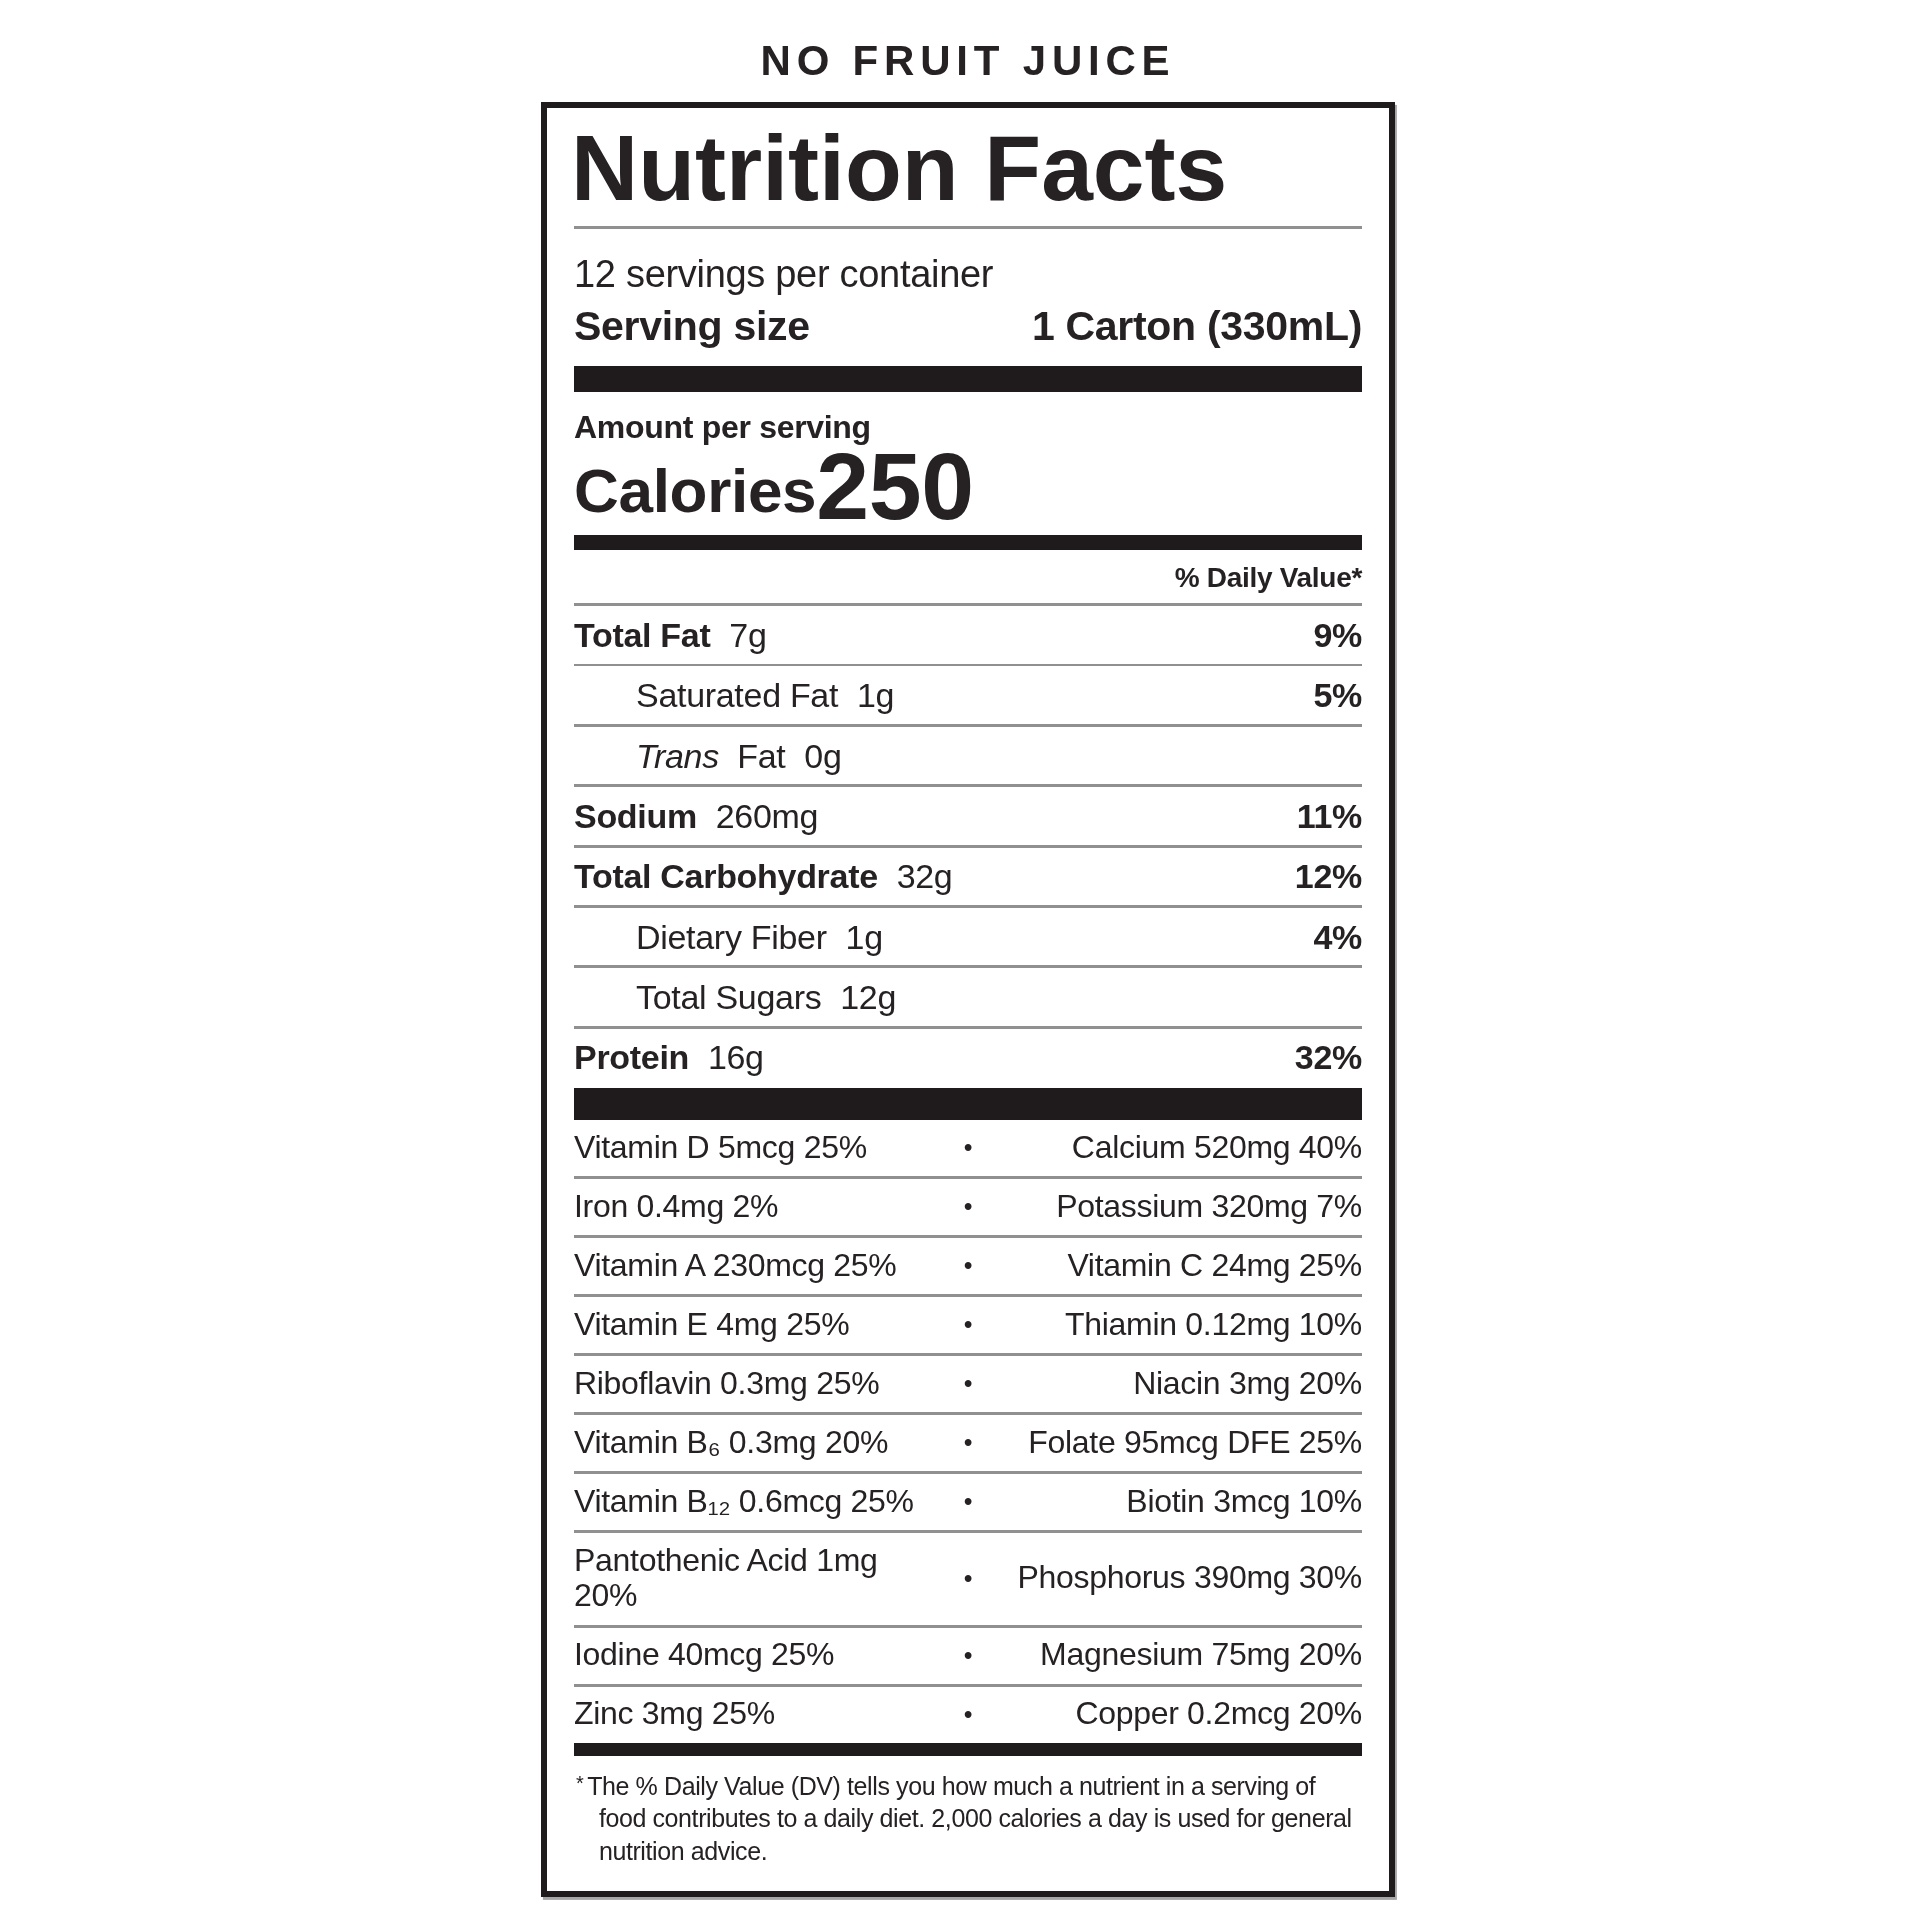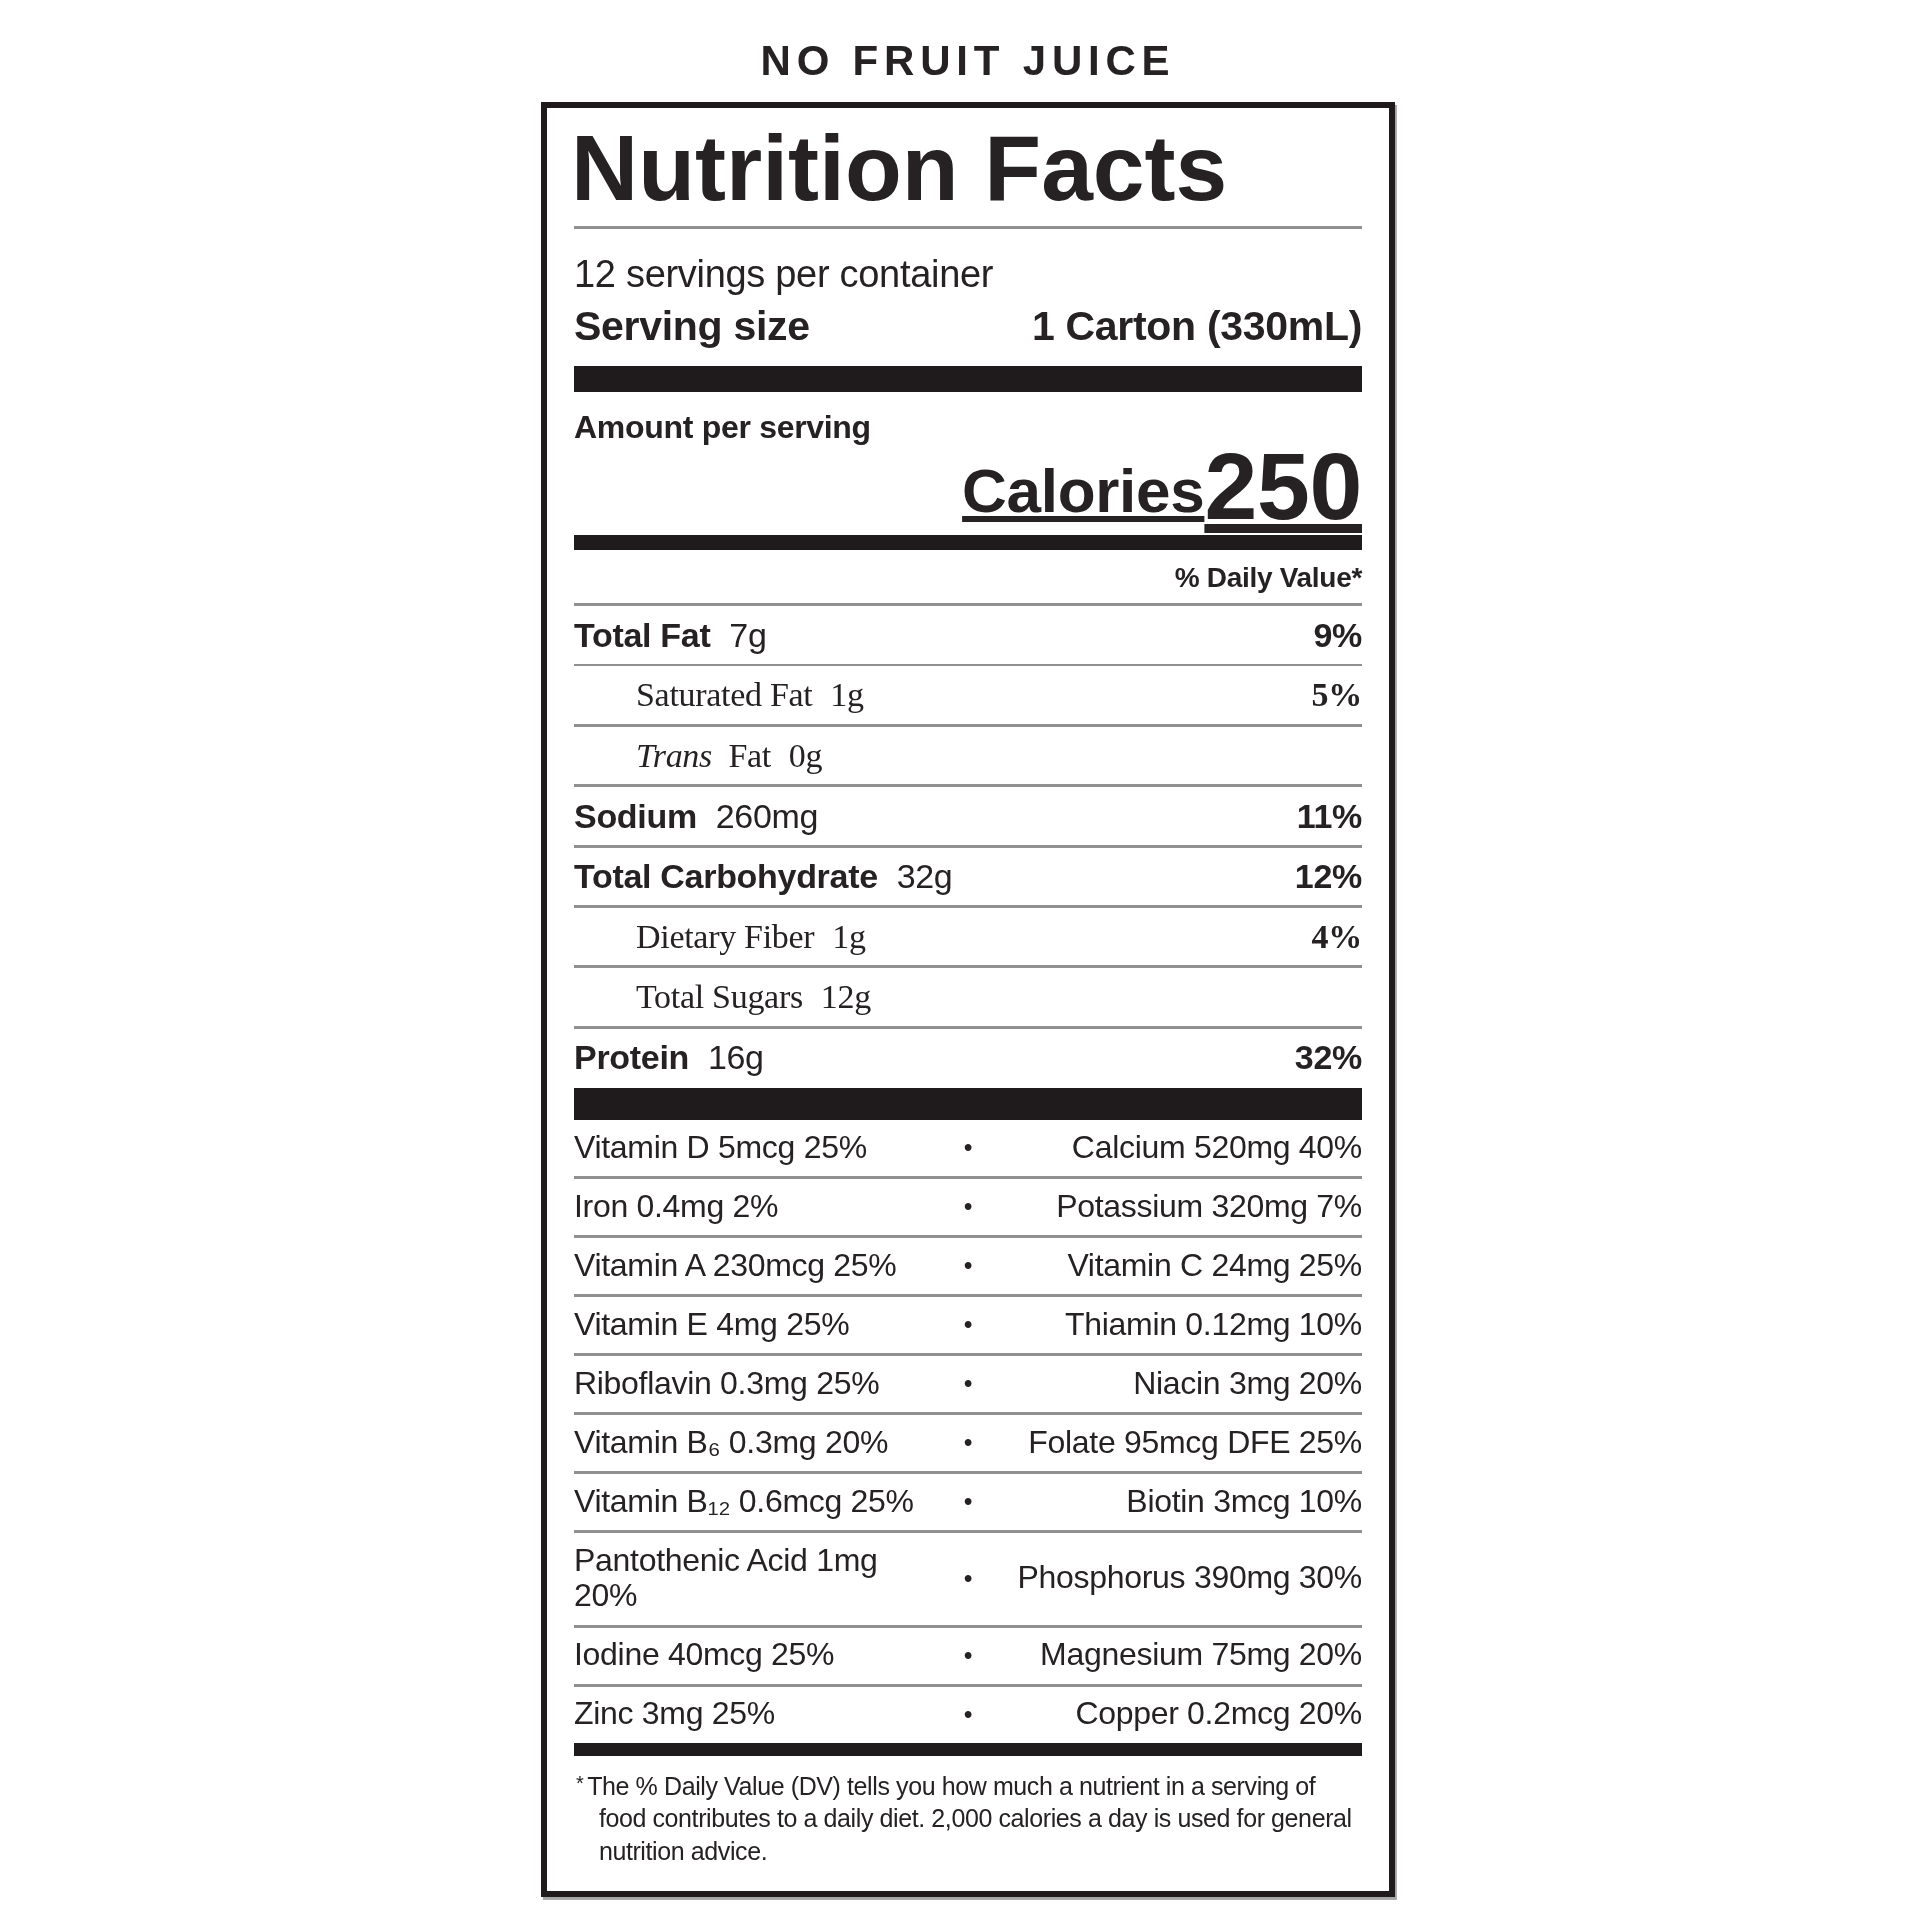--- a/index.html
+++ b/index.html
@@ -48,36 +48,35 @@
     display: flex; justify-content: space-between; align-items: baseline;
     font-size: 41px; font-weight: 800;
     padding: 5.8px 0 15.4px 0;
   }
   .bar-thick   { height: 26px; background: var(--bar); }
   .bar-cal     { height: 14.5px; background: var(--bar); }
   .bar-protein { height: 32px; background: var(--bar); margin-top: 1.9px; }
   .bar-foot    { height: 13.5px; background: var(--bar); }
   .amount-per-serving { font-size: 32px; font-weight: 800; padding: 17.4px 0 0 0; }
   .calories-row {
-    display: flex; justify-content: flex-end; align-items: flex-end;
+    display: flex; justify-content: flex-start; align-items: flex-end;
     padding: 1.9px 0 11.6px 0;
-    text-decoration: underline;
   }
   .calories-label { font-size: 62px; font-weight: 800; line-height: 1; margin-bottom: 1.9px; }
   .calories-value { font-size: 95px; font-weight: 800; line-height: 0.80; }
   .dv-header { text-align: right; font-size: 28px; font-weight: 800; padding: 11.6px 0 9.7px 0; }
   .nrow .sep, .mrow .sep { height: 2.9px; background: var(--hairline); }
   .nrow.sep-indent .sep { margin-left: 60px; }
   .nrow-content {
     display: flex; justify-content: space-between; align-items: baseline;
     font-size: 34px; line-height: 1.12;
     padding: 9.7px 0 9.7px 0;
     text-align: center;
   }
-  .ind1 .nrow-content { padding-left: 62px; font-family: Liberation Serif, serif; }
+  .ind1 .nrow-content { padding-left: 62px; }
   .ind2 .nrow-content { padding-left: 100px; }
   .nname.b { font-weight: 800; }
   .nname-italic { font-style: italic; }
   .namt { margin-left: 9.7px; }
   .ndv { font-weight: 800; }
   .mrow-content {
     display: flex; align-items: center;
     font-size: 32px; line-height: 1.12;
     padding: 9.7px 0 10.6px 0;
   }

